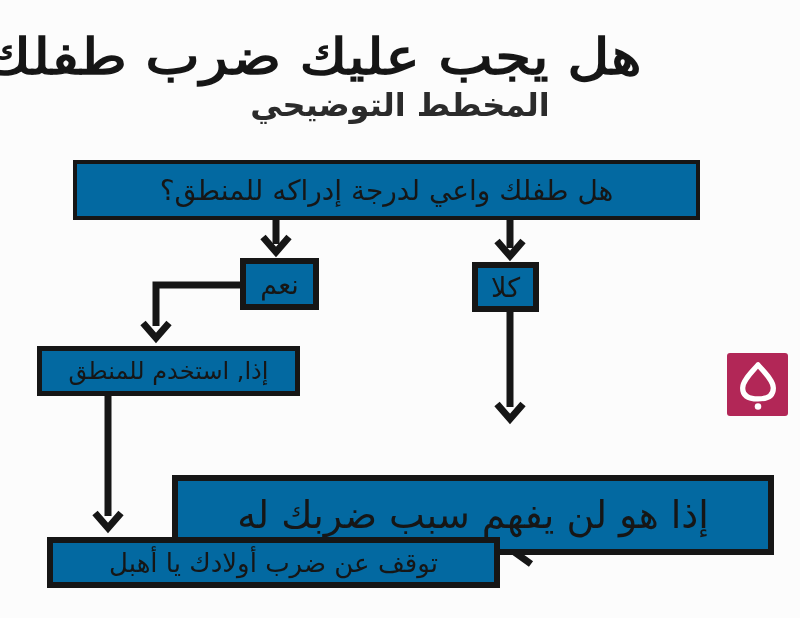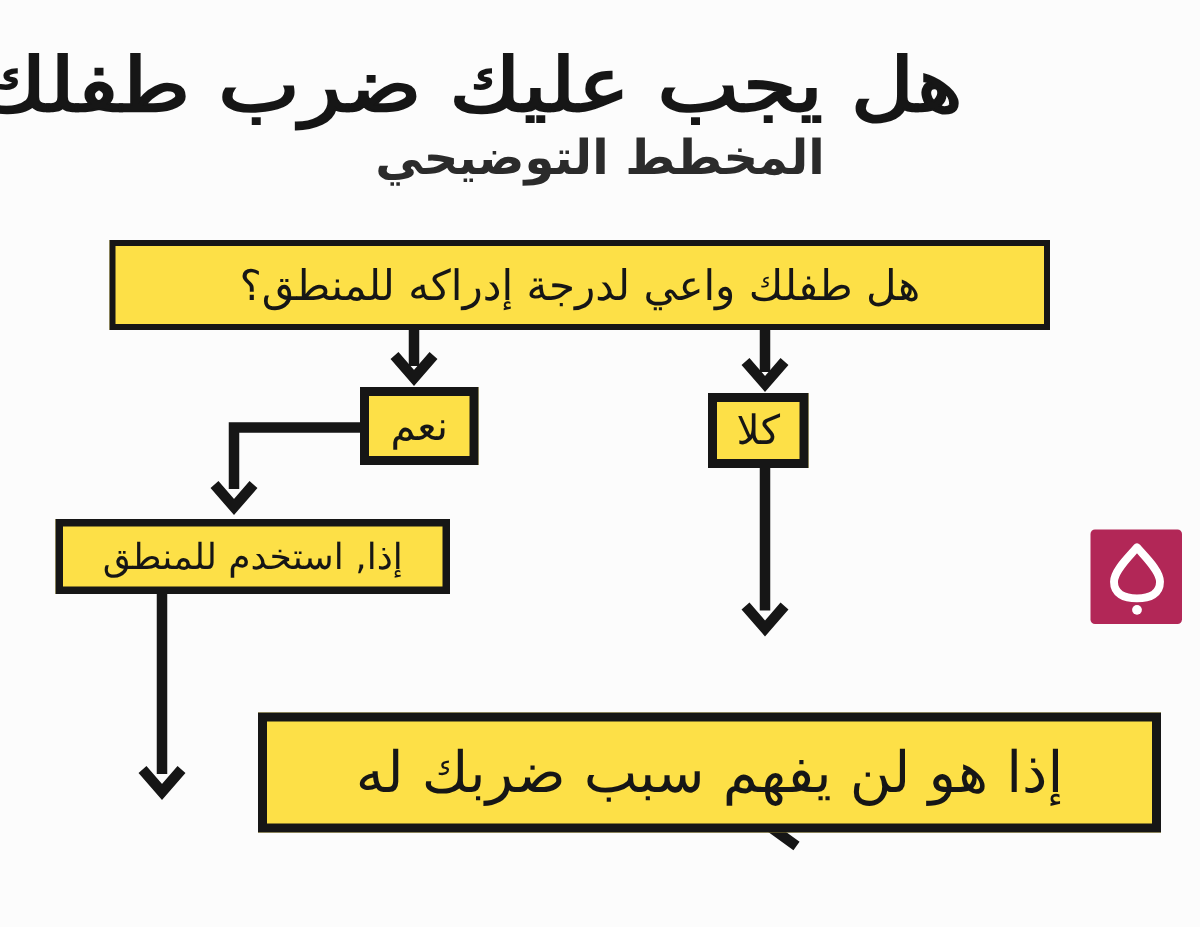--- a/index.html
+++ b/index.html
@@ -55,21 +55,21 @@
     top: 0;
   }
   .box {
     position: absolute;
     box-sizing: border-box;
     display: flex;
     align-items: center;
     justify-content: center;
     direction: rtl;
     text-align: center;
-    background: #fde047;
+    background: #0369a1;
     border: 4px solid #161616;
     white-space: nowrap;
   }
   .qbox  { left: 73px;  top: 160px; width: 627px; height: 60px; font-size: 28px; border-width: 4px; }
   .yes   { left: 240px; top: 258px; width: 79px;  height: 52px; font-size: 27px; border-width: 6px; }
   .no    { left: 472px; top: 262px; width: 67px;  height: 50px; font-size: 27px; border-width: 6px; }
   .logic { left: 37px;  top: 346px; width: 263px; height: 50px; font-size: 24px; border-width: 5px; }
   .big   { left: 172px; top: 427px; width: 602px; height: 80px; font-size: 38px; border-width: 6px; margin-top: 48px; }
   .stop  { left: 47px;  top: 537px; width: 453px; height: 51px; font-size: 26px; border-width: 6px; }
   .badge {
@@ -132,20 +132,23 @@
   </div>
 
   <div class="box logic">
     <span>إذا, استخدم للمنطق</span>
   </div>
 
   <div class="box big">
     <span>إذا هو لن يفهم سبب ضربك له</span>
   </div>
 
+  <div class="box stop">
+    <span>توقف عن ضرب أولادك يا أهبل</span>
+  </div>
 
   <div class="badge">
     <svg width="46" height="52" viewBox="0 0 48 54" aria-hidden="true">
       <path d="M24 6 C19 12 8 22 8 30 C8 38.5 15 41.5 24 41.5 C33 41.5 40 38.5 40 30 C40 22 29 12 24 6 Z" fill="none" stroke="#ffffff" stroke-width="5.5" stroke-linejoin="round"></path>
       <circle cx="24" cy="49.5" r="3.4" fill="#ffffff"></circle>
     </svg>
   </div>
 
 </div>
 

